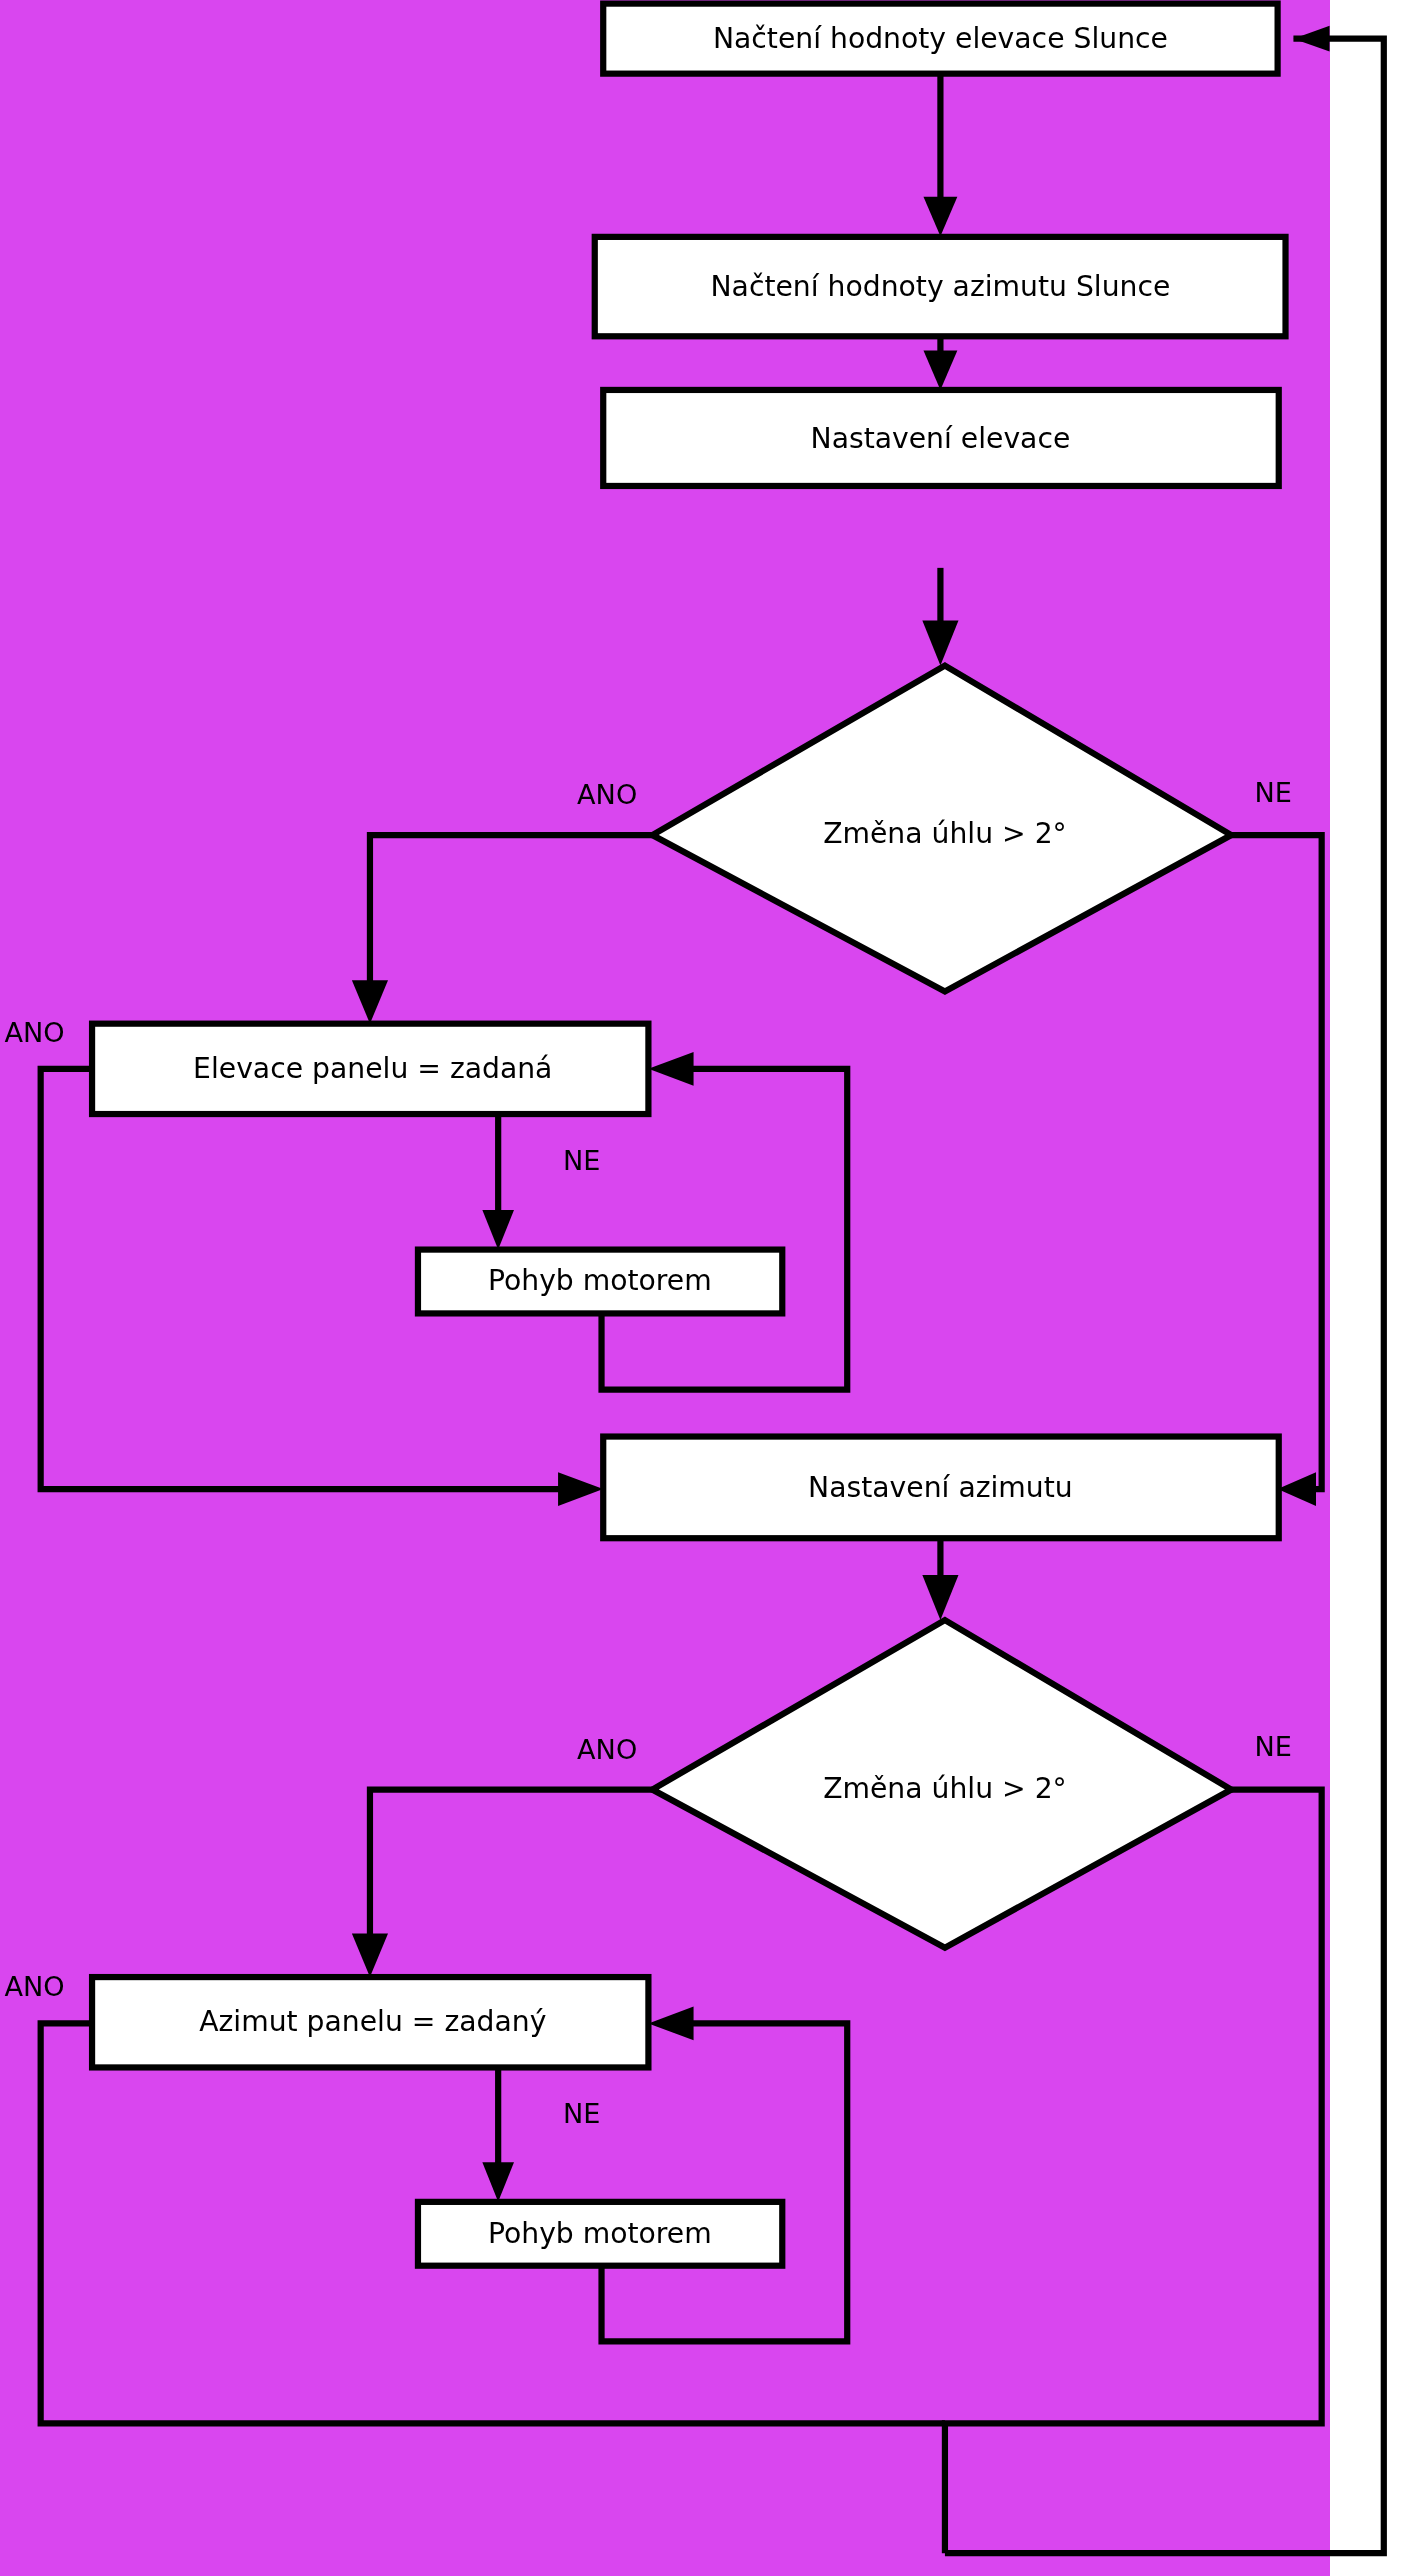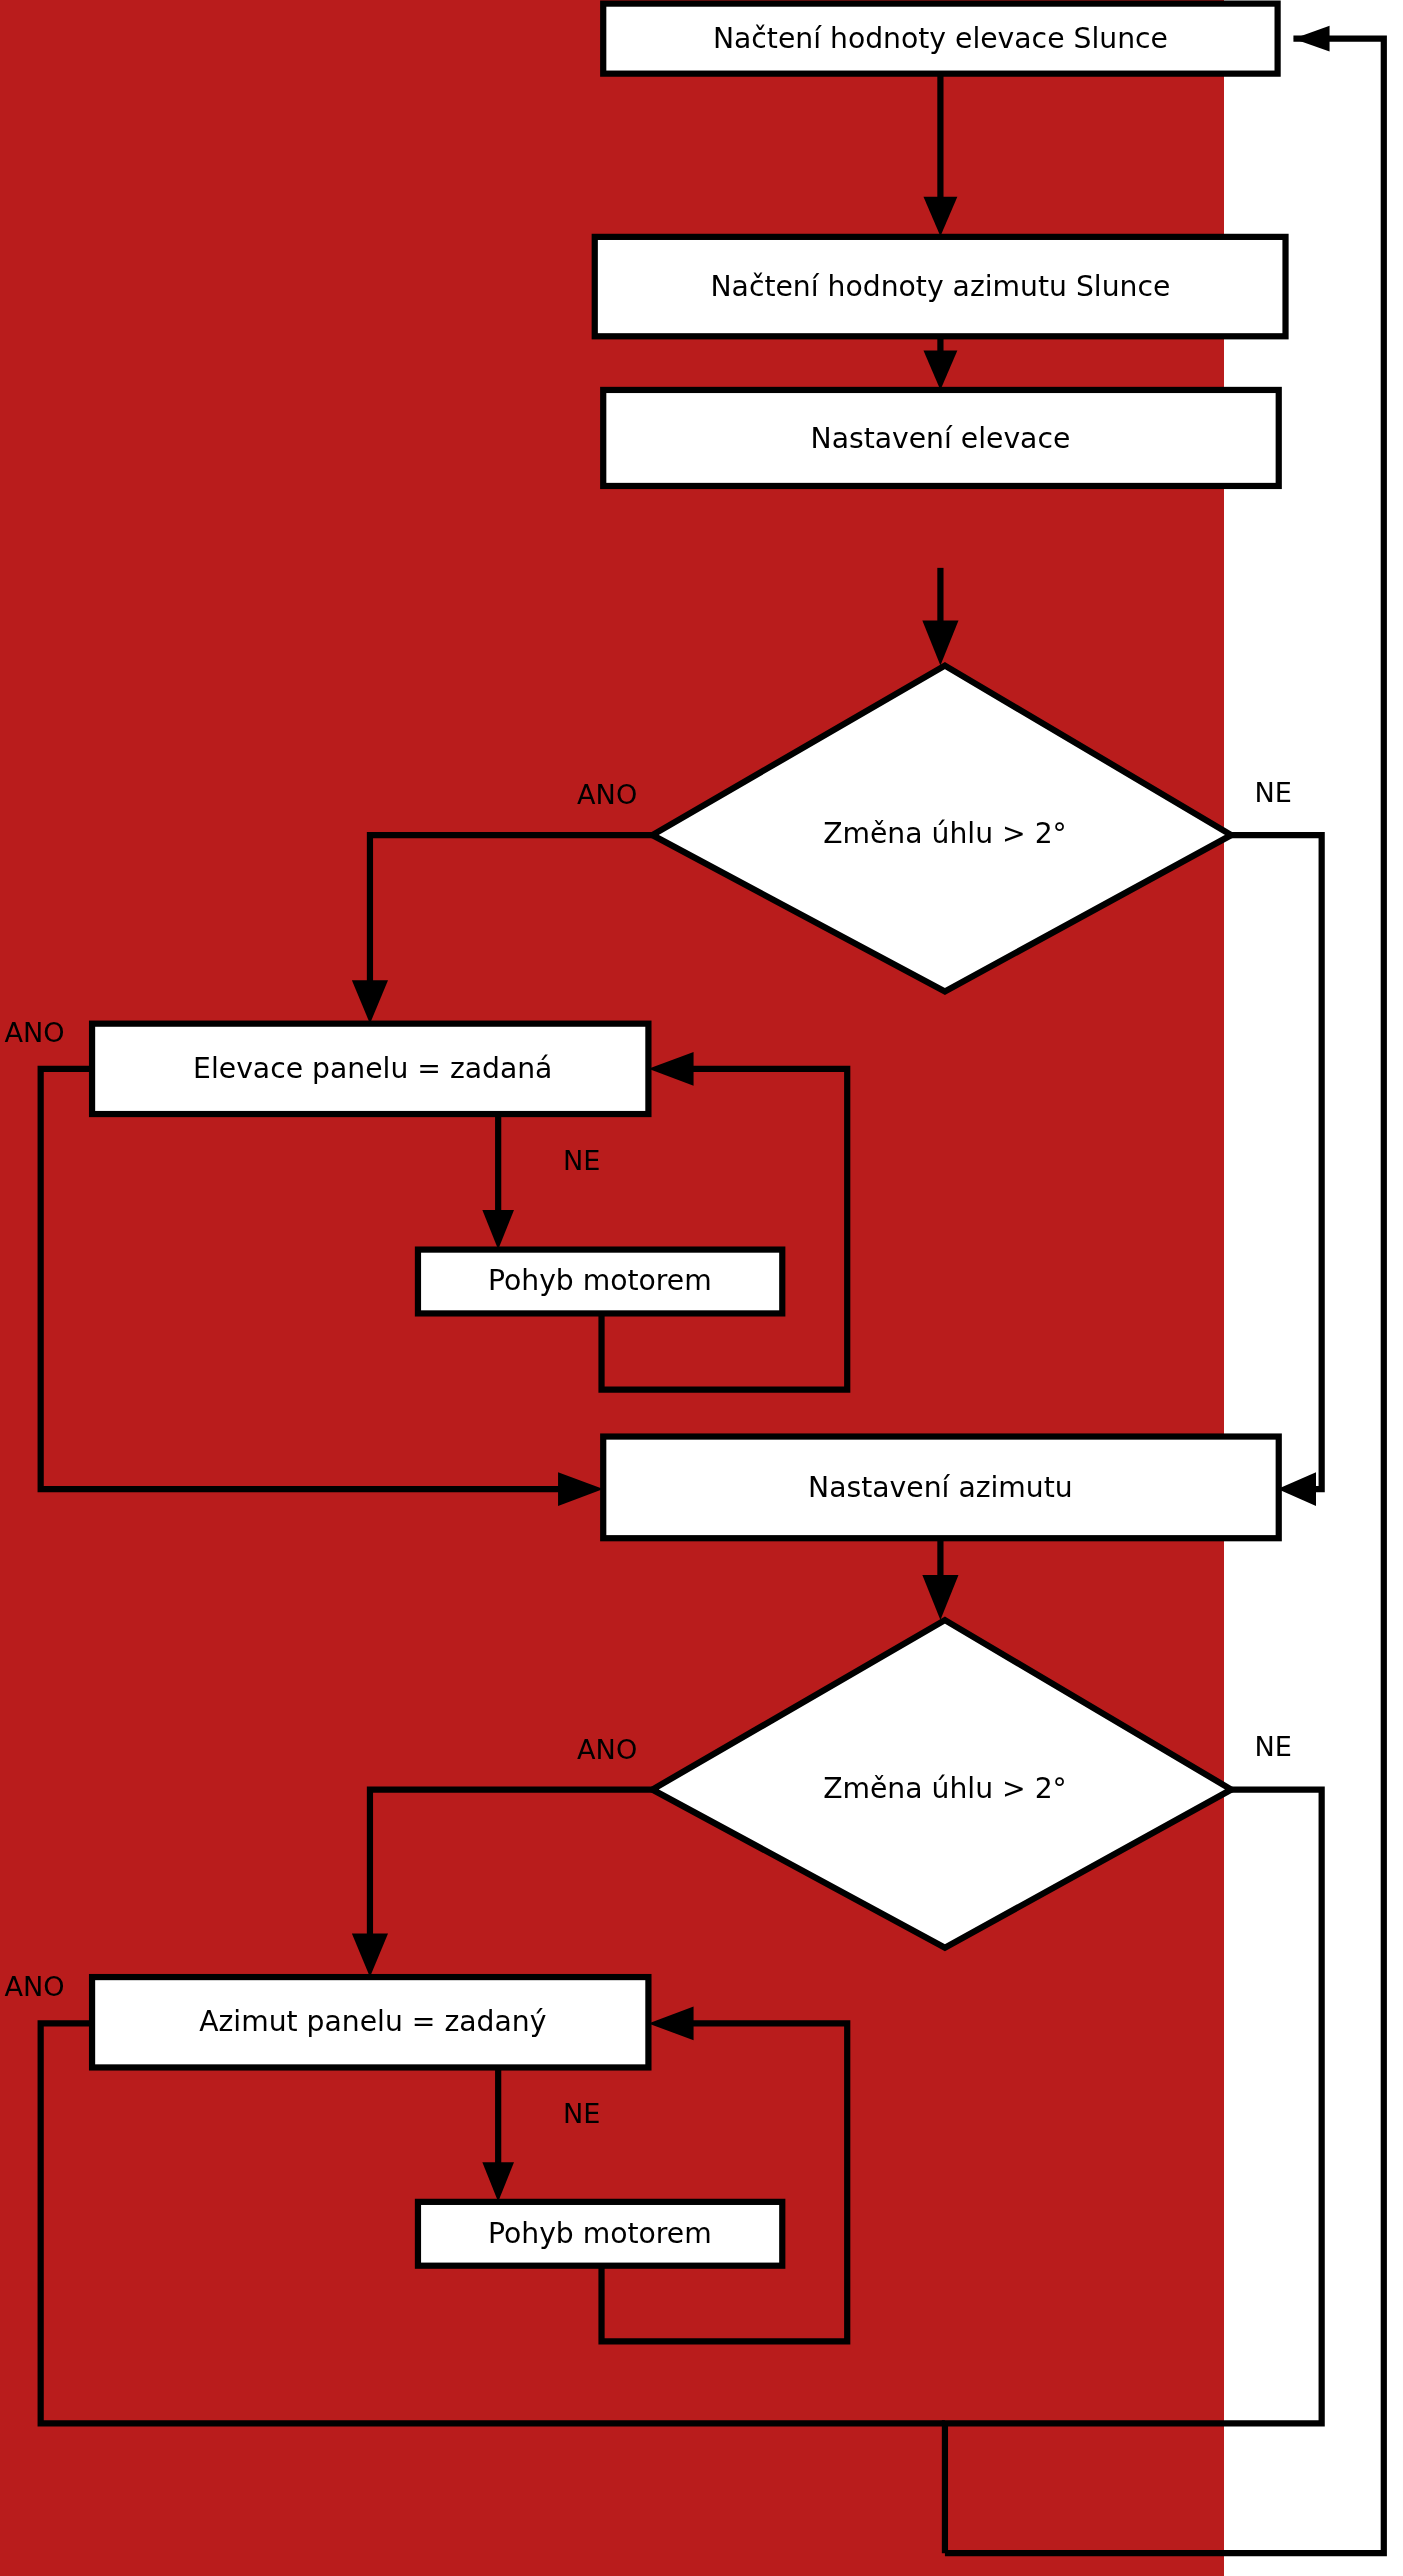--- a/index.html
+++ b/index.html
@@ -8,23 +8,23 @@
     background: #ffffff;
   }
   body {
     width: 1403px;
     height: 2576px;
     font-family: "DejaVu Sans Condensed", "Liberation Sans", sans-serif;
     overflow: hidden;
   }
   #flowchart-root {
     position: relative;
-    width: 1224px;
+    width: 1330px;
     height: 2576px;
-    background: #b91c1c;
+    background: #d946ef;
   }
   svg.chart-svg {
     display: block;
     width: 1403px;
     height: 2576px;
   }
   .node-shape {
     fill: #ffffff;
     stroke: #000000;
     stroke-width: 11;

